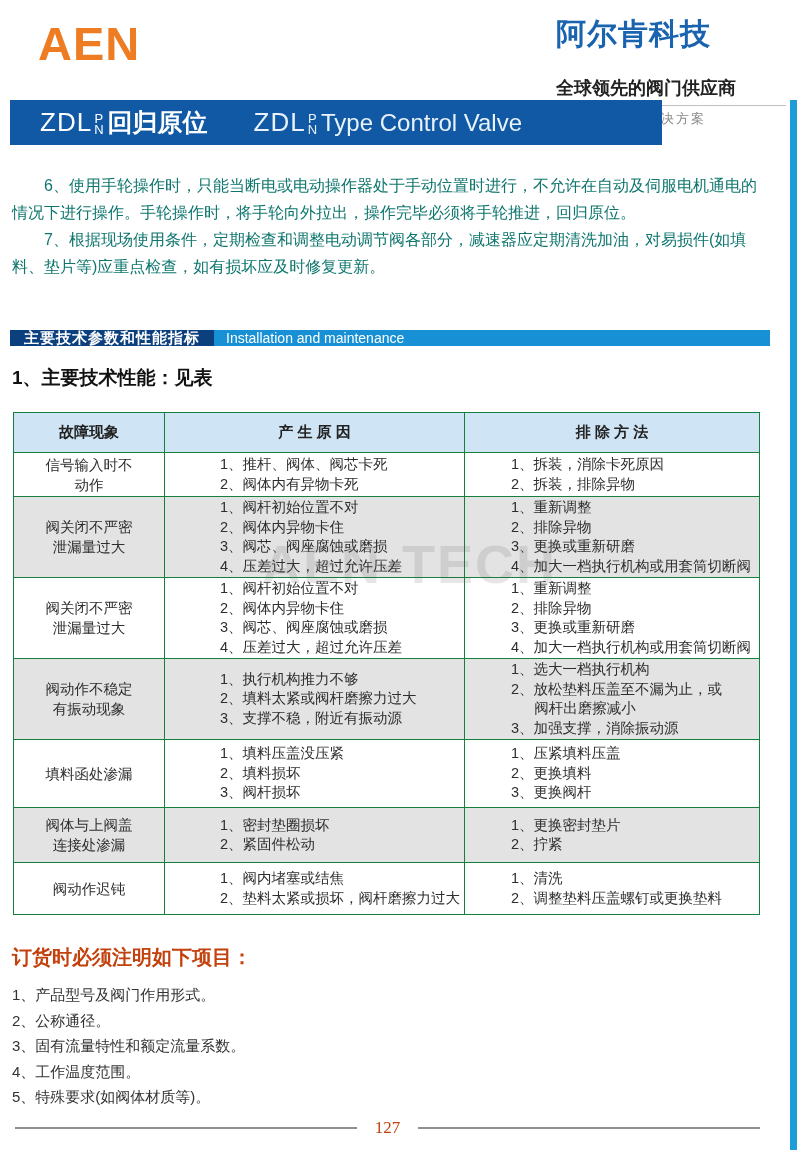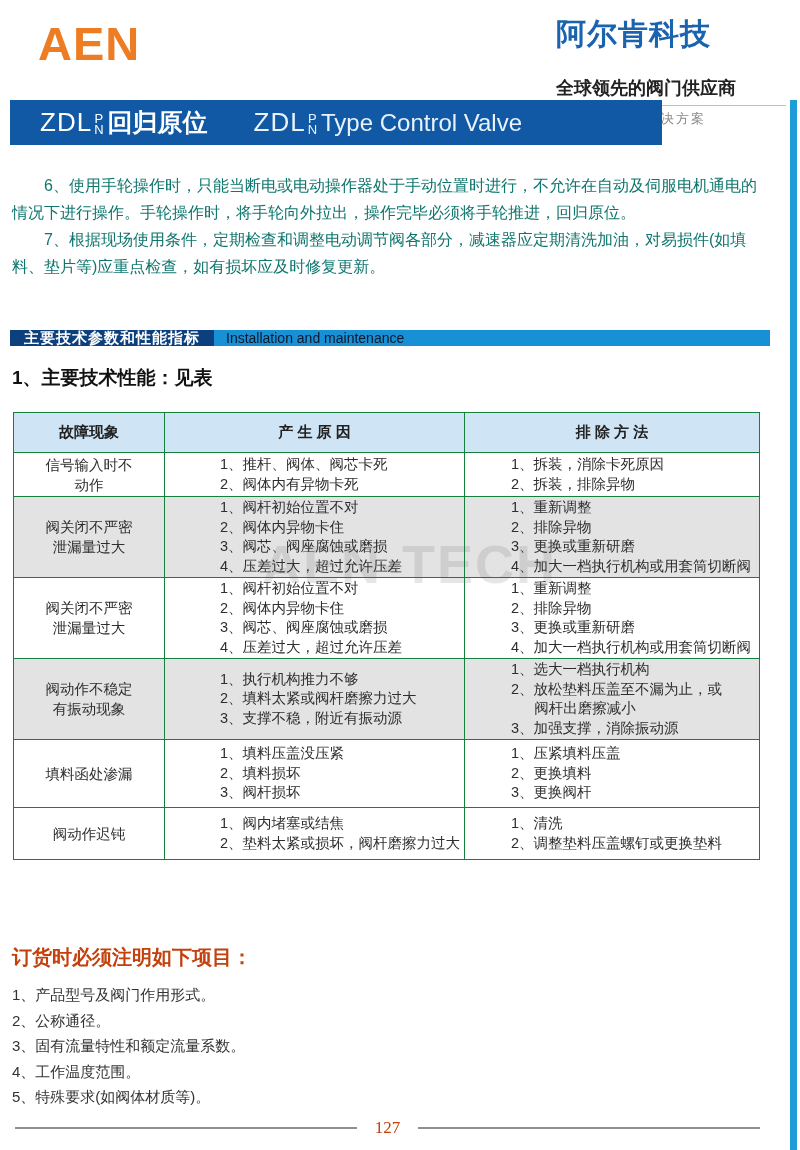--- a/index.html
+++ b/index.html
@@ -28,21 +28,21 @@
   
   .stripe{right:3px;top:100px;width:7px;height:1050px;background:#1C9CD9;}
 
   
   .intro{left:12px;top:172px;width:752px;font-size:16px;line-height:27px;color:#0f766e;}
   .intro p{margin:0;text-indent:2em;}
 
   
   .section{left:10px;top:330px;width:760px;height:16px;display:flex;}
   .section .cn{background:#0C3F7E;color:#fff;font-size:15px;font-weight:700;padding:0 14px;display:flex;align-items:center;letter-spacing:1px;}
-  .section .en{background:#1890D5;color:#0f172a;font-size:14px;padding-left:12px;display:flex;align-items:center;flex:1;}
+  .section .en{background:#1890D5;color:#ffffff;font-size:14px;padding-left:12px;display:flex;align-items:center;flex:1;}
 
   .h1{left:12px;top:365px;font-size:19px;font-weight:700;color:#111;}
 
   
   .fault-table{left:13px;top:412px;width:746px;border-collapse:collapse;table-layout:fixed;}
   .fault-table td,.fault-table th{border:1px solid #15803d;font-weight:normal;}
   .fault-table th{background:#CFE4F4;font-size:15px;font-weight:700;color:#222;height:37px;text-align:center;}
   .fault-table td{font-size:14.5px;color:#2e2e2e;vertical-align:middle;}
   .c-phen{text-align:center;line-height:20px;}
   .c-list{padding-left:55px;line-height:19.5px;}
@@ -193,20 +193,34 @@
       <div>1、填料压盖没压紧</div>
       <div>2、填料损坏</div>
       <div>3、阀杆损坏</div>
     </td>
     <td class="c-list2">
       <div>1、压紧填料压盖</div>
       <div>2、更换填料</div>
       <div>3、更换阀杆</div>
     </td>
   </tr>
+  <tr class="r6 row-alt">
+    <td class="c-phen">
+      <div>阀体与上阀盖</div>
+      <div>连接处渗漏</div>
+    </td>
+    <td class="c-list">
+      <div>1、密封垫圈损坏</div>
+      <div>2、紧固件松动</div>
+    </td>
+    <td class="c-list2">
+      <div>1、更换密封垫片</div>
+      <div>2、拧紧</div>
+    </td>
+  </tr>
   <tr class="r7">
     <td class="c-phen">
       <div>阀动作迟钝</div>
     </td>
     <td class="c-list">
       <div>1、阀内堵塞或结焦</div>
       <div>2、垫料太紧或损坏，阀杆磨擦力过大</div>
     </td>
     <td class="c-list2">
       <div>1、清洗</div>

